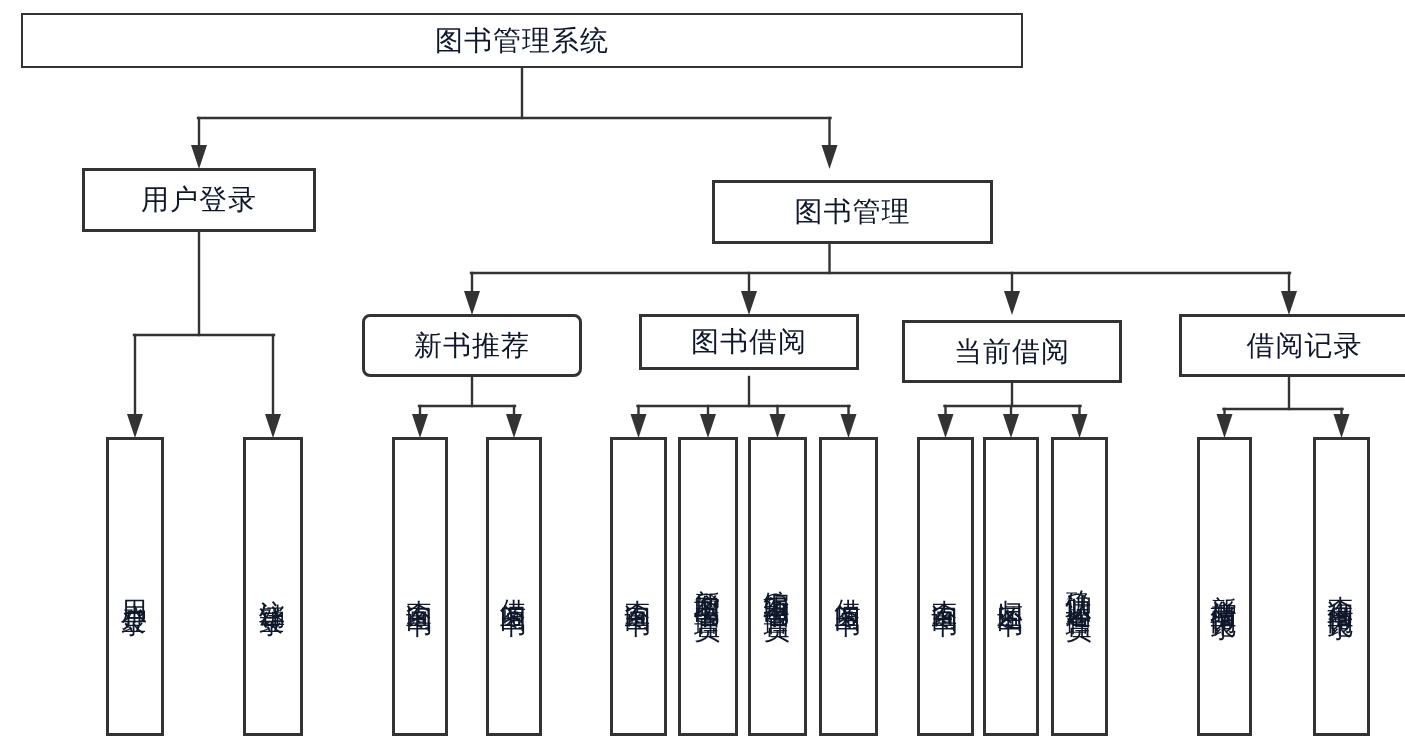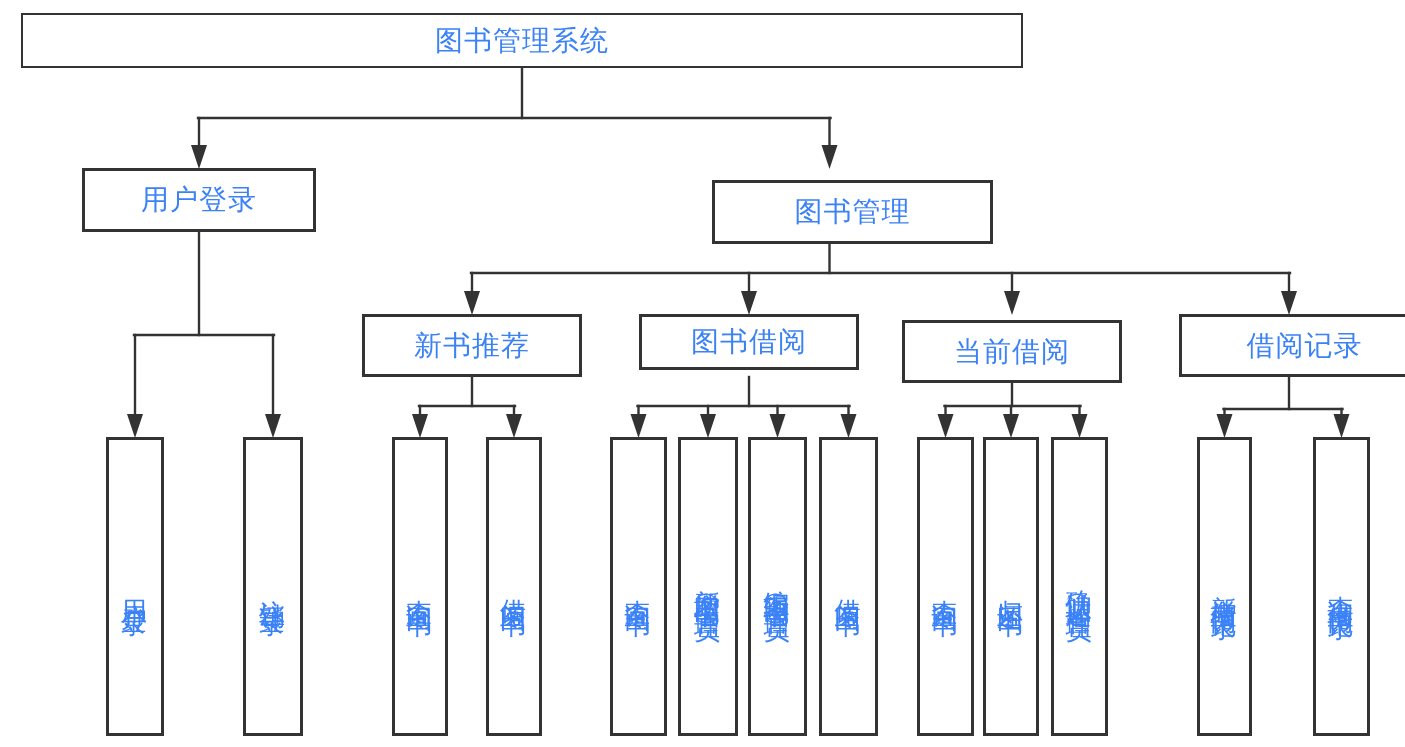--- a/index.html
+++ b/index.html
@@ -12,21 +12,21 @@
   }
   #edges{position:absolute;left:0;top:0;width:1405px;height:747px;}
   .node{
     position:absolute;
     box-sizing:border-box;
     background:#ffffff;
     border:3px solid #333333;
     display:flex;
     align-items:center;
     justify-content:center;
-    color:#3b82f6;
+    color:#0f172a;
     text-align:center;
   }
   .node.h{font-size:28px;letter-spacing:1px;}
   .node.v{
     font-size:26px;
     letter-spacing:4px;
     writing-mode:vertical-rl;
   }
   .node.root{border-width:2px;}
   .watermark{
@@ -100,21 +100,21 @@
   <div id="nodes">
       <div class="node h root" style="left: 21px; top: 13px; width: 1002px; height: 55px;">
         <span>图书管理系统</span>
       </div>
       <div class="node h" style="left: 82px; top: 168px; width: 234px; height: 64px;">
         <span>用户登录</span>
       </div>
       <div class="node h" style="left: 712px; top: 180px; width: 281px; height: 64px;">
         <span>图书管理</span>
       </div>
-      <div class="node h" style="left: 362px; top: 314px; width: 220px; height: 63px;">
+      <div class="node h" style="left: 362px; top: 314px; width: 220px; height: 63px; border-radius: 8px;">
         <span>新书推荐</span>
       </div>
       <div class="node h" style="left: 639px; top: 314px; width: 220px; height: 56px;">
         <span>图书借阅</span>
       </div>
       <div class="node h" style="left: 902px; top: 314px; width: 220px; height: 63px; margin-top: 6px;">
         <span>当前借阅</span>
       </div>
       <div class="node h" style="left: 1179px; top: 314px; width: 251px; height: 63px;">
         <span>借阅记录</span>

